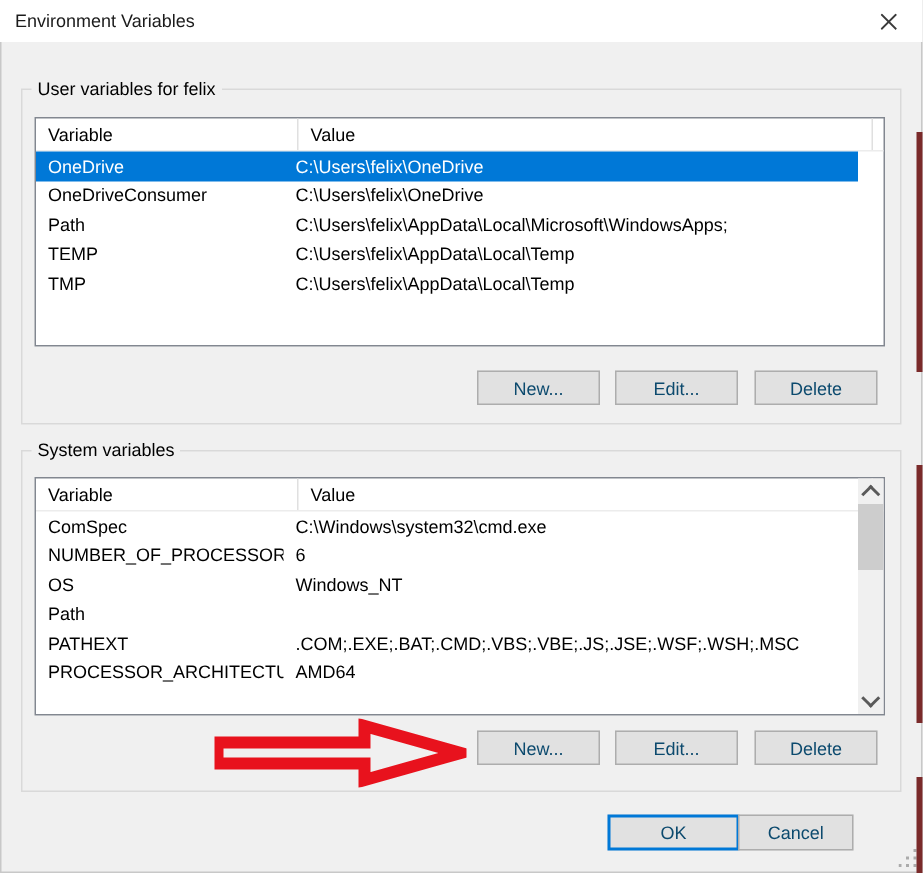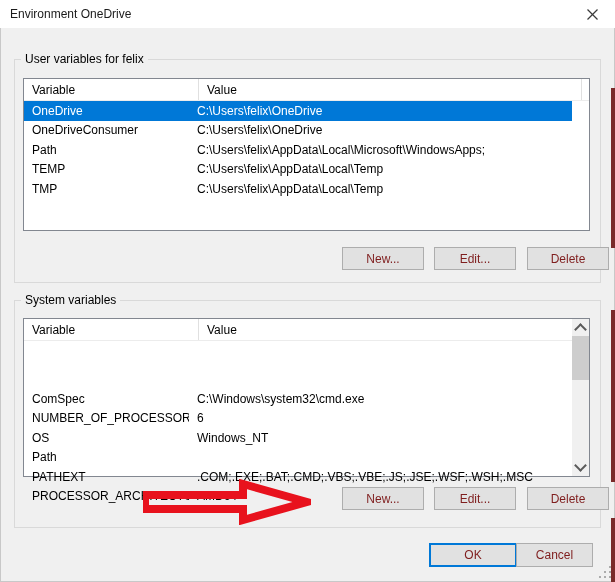--- a/index.html
+++ b/index.html
@@ -25,51 +25,51 @@
   .lv-system{left:23px;top:318px;width:567px;height:159px;}
   .lv-header{display:flex;height:21px;border-bottom:1px solid #ececec;align-items:stretch;}
   .lv-hcell{display:flex;align-items:center;padding-left:8px;box-sizing:border-box;white-space:nowrap;}
   .lv-h1{width:175px;border-right:1px solid #e0e0e0;}
   .lv-h2{width:383px;border-right:1px solid #e0e0e0;}
   .lv-body{position:relative;}
   .lv-row{display:flex;height:19.5px;align-items:center;width:548px;white-space:nowrap;}
   .lv-row.selected{background:#0078d7;color:#ffffff;}
   .lv-c1{width:157px;padding-left:8px;overflow:hidden;flex:none;}
   .lv-c2{flex:1;padding-left:8px;overflow:hidden;}
-  .lv-system .lv-body{margin-right:17px;margin-top:48px;}
+  .lv-system .lv-body{margin-right:17px;}
   
   .scrollbar{position:absolute;top:0;right:0;width:17px;height:157px;background:#f0f0f0;}
   .sb-btn{position:absolute;left:0;width:17px;height:17px;display:flex;align-items:center;justify-content:center;}
   .sb-up{top:0;}
   .sb-down{bottom:0;}
   .sb-thumb{position:absolute;left:0;top:17px;width:17px;height:44px;background:#cdcdcd;}
   .chev{width:7px;height:7px;border-left:2px solid #5a5a5a;border-top:2px solid #5a5a5a;}
   .chev-up{transform:translateY(2px) rotate(45deg);}
   .chev-down{transform:translateY(-2px) rotate(-135deg);}
   
   .btn{position:absolute;height:23px;width:82px;background:#e1e1e1;border:1px solid #adadad;
-    font-family:"Liberation Sans",sans-serif;font-size:12px;color:#7f1d1d;
-    display:flex;align-items:center;justify-content:center;padding:0;cursor:default;box-sizing:border-box;margin-left:24px;}
+    font-family:"Liberation Sans",sans-serif;font-size:12px;color:#0c4a6e;
+    display:flex;align-items:center;justify-content:center;padding:0;cursor:default;box-sizing:border-box;}
   .row1{top:247px;} .row2{top:487px;}
   .b-new{left:318px;} .b-edit{left:410px;} .b-delete{left:503px;}
   .btn-ok{left:405px;top:543px;width:88px;height:24px;border:2px solid #0078d7;}
   .btn-cancel{left:492px;top:543px;width:77px;height:24px;}
   
   .arrow-annot{position:absolute;left:143px;top:479px;pointer-events:none;}
   
   .edge{position:absolute;left:611px;width:4px;background:#7a2a2a;}
   .edge1{top:88px;height:160px;} .edge2{top:310px;height:172px;} .edge3{top:518px;height:64px;}
   
   .grip{position:absolute;right:3px;bottom:3px;}
 </style>
 </head>
 <body>
 
 <div class="titlebar">
-  <span class="title-text">Environment OneDrive</span>
+  <span class="title-text">Environment Variables</span>
   <button class="close-btn">
     <svg width="11" height="11" viewBox="0 0 11 11">
       <line x1="0.5" y1="0.5" x2="10.5" y2="10.5" stroke="#3b3b3b" stroke-width="1.2"></line>
       <line x1="10.5" y1="0.5" x2="0.5" y2="10.5" stroke="#3b3b3b" stroke-width="1.2"></line>
     </svg>
   </button>
 </div>
 
 <div class="groupbox gb-user">
   <span class="gb-label">User variables for felix</span>

